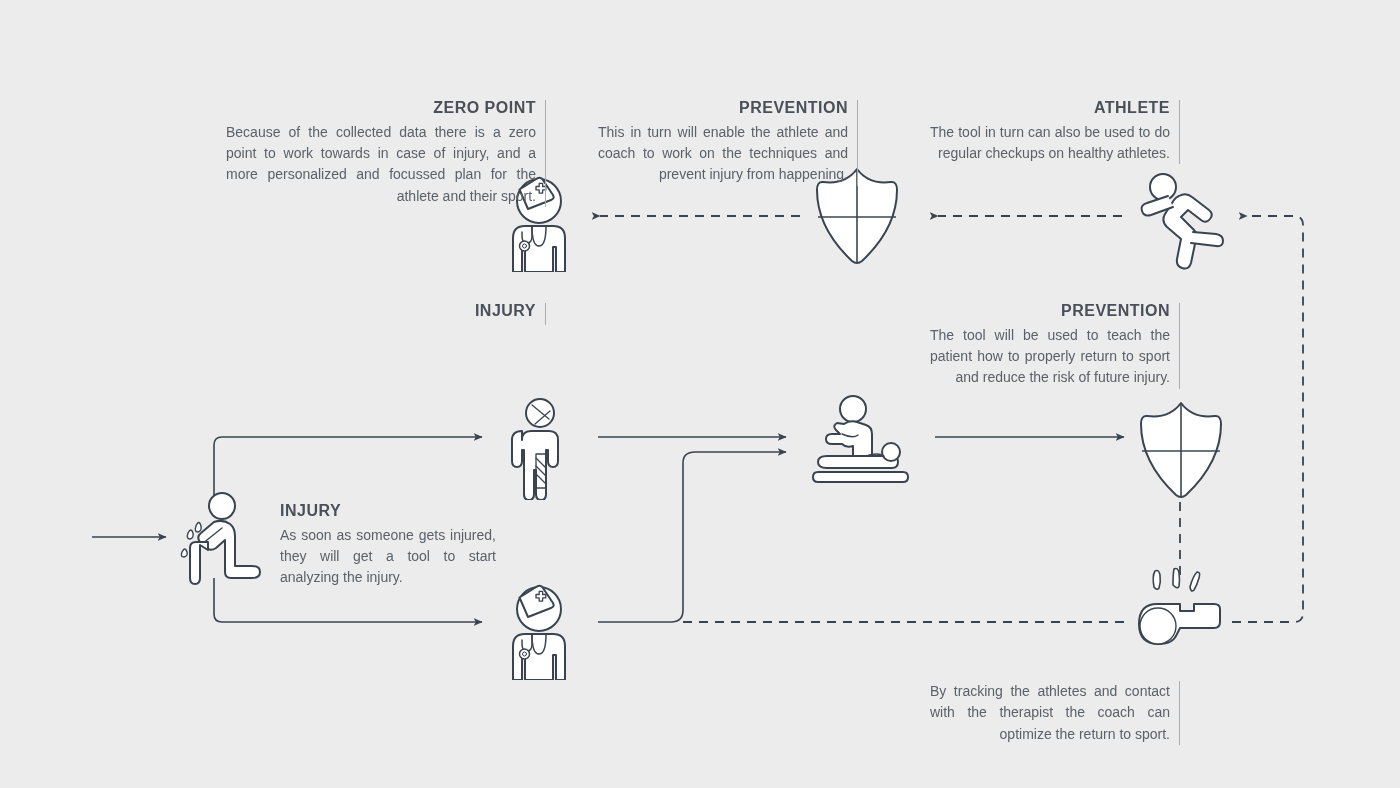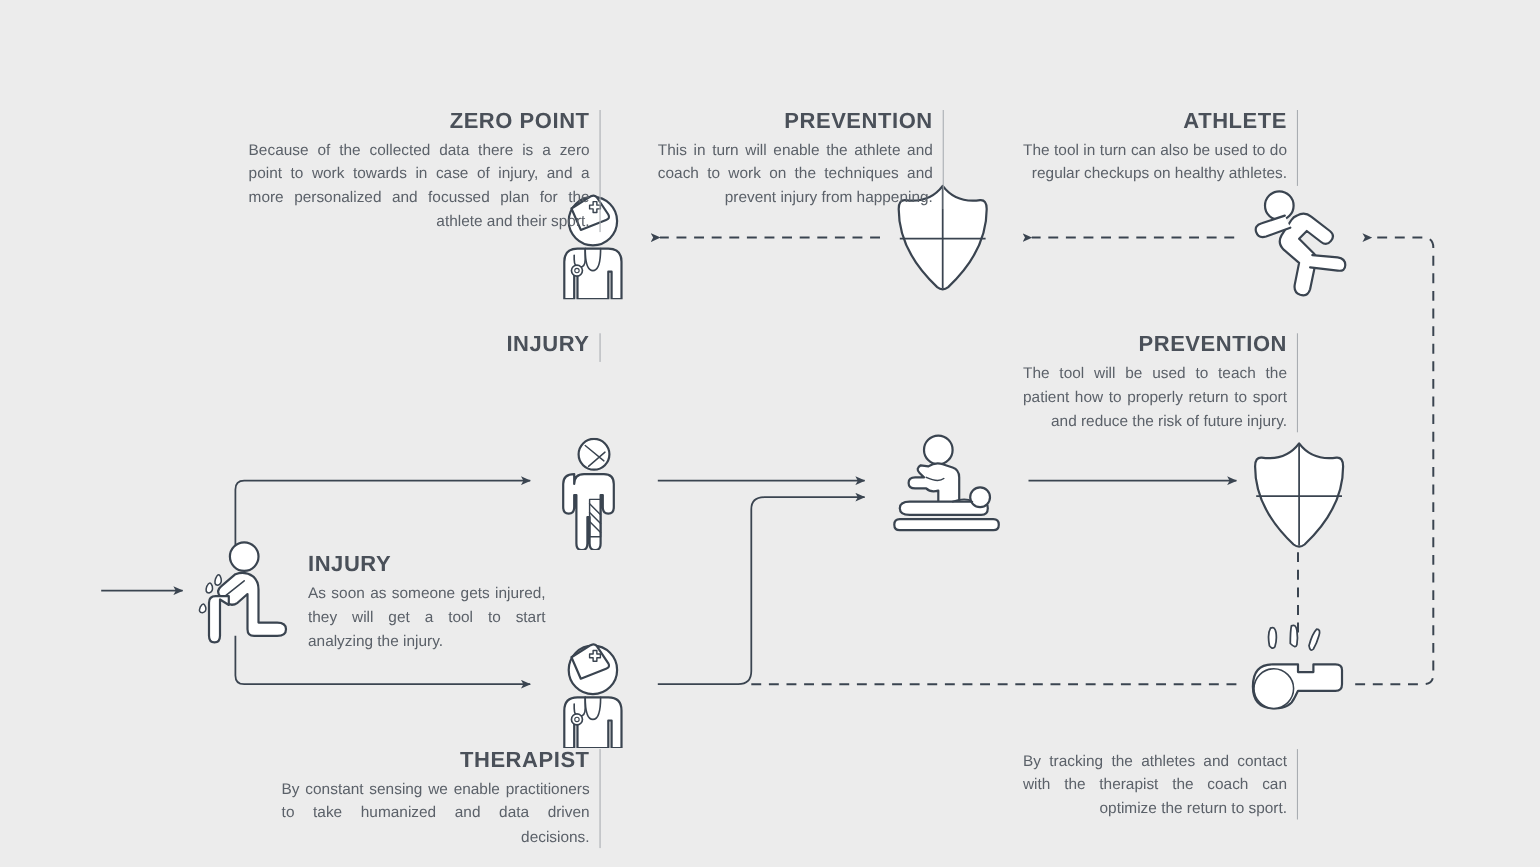--- a/index.html
+++ b/index.html
@@ -10,21 +10,21 @@
     color:#4a5059;
     overflow:hidden;
     position:relative;
   }
   #canvas{position:absolute;left:0;top:0;width:1400px;height:788px;}
   .layer{position:absolute;left:0;top:0;width:1400px;height:788px;}
   svg.layer{pointer-events:none;}
 
   .block{position:absolute;}
   .blk-title{
-    font-size:20px;
+    font-size:16px;
     font-weight:bold;
     letter-spacing:0.5px;
     color:#4a5059;
     line-height:1.05;
     margin:0 0 5px 0;
   }
   .blk-body{
     font-size:14px;
     line-height:1.52;
     color:#5b6169;
@@ -219,22 +219,18 @@
   <div class="block align-right rule-right" style="left:930px;top:303px;width:240px;">
     <div class="blk-title">PREVENTION</div>
     <div class="blk-body justify">The tool will be used to teach the patient how to properly return to sport and reduce the risk of future injury.</div>
   </div>
 
   <div class="block align-left" style="left:280px;top:503px;width:216px;">
     <div class="blk-title">INJURY</div>
     <div class="blk-body justify-l">As soon as someone gets injured, they will get a tool to start analyzing the injury.</div>
   </div>
 
-  <div class="block align-right rule-right" style="left:256px;top:681px;width:280px;">
-    <div class="blk-title">THERAPIST</div>
-    <div class="blk-body justify">By constant sensing we enable practitioners to take humanized and data driven decisions.</div>
-  </div>
 
   <div class="block align-right rule-right" style="left:930px;top:681px;width:240px;">
     <div class="blk-body justify">By tracking the athletes and contact with the therapist the coach can optimize the return to sport.</div>
   </div>
 
 </div>
 
 </body></html>

